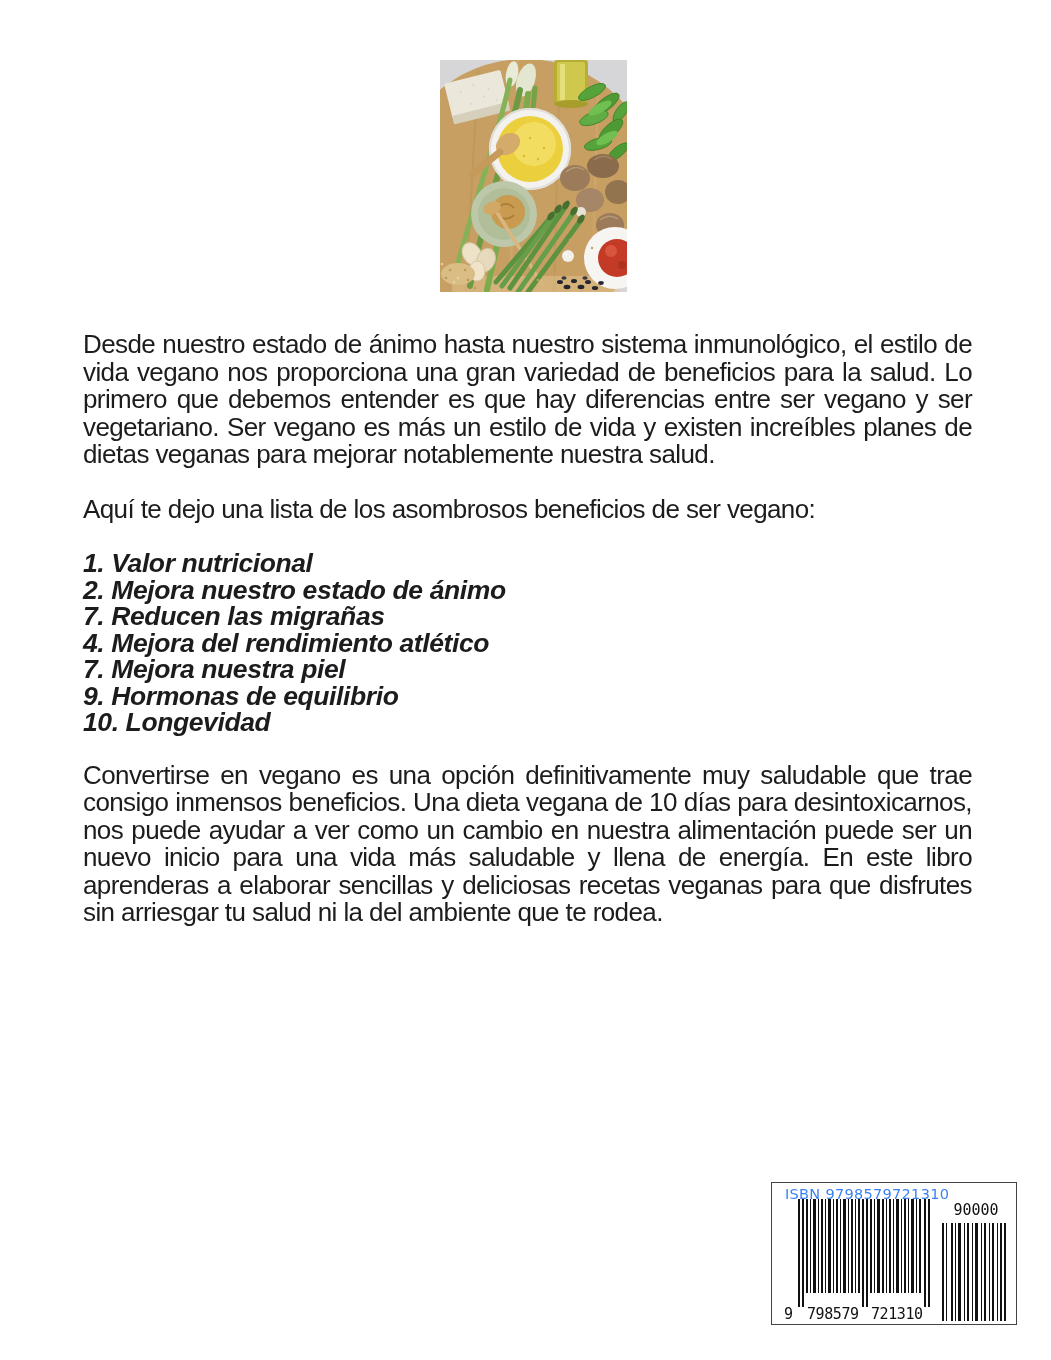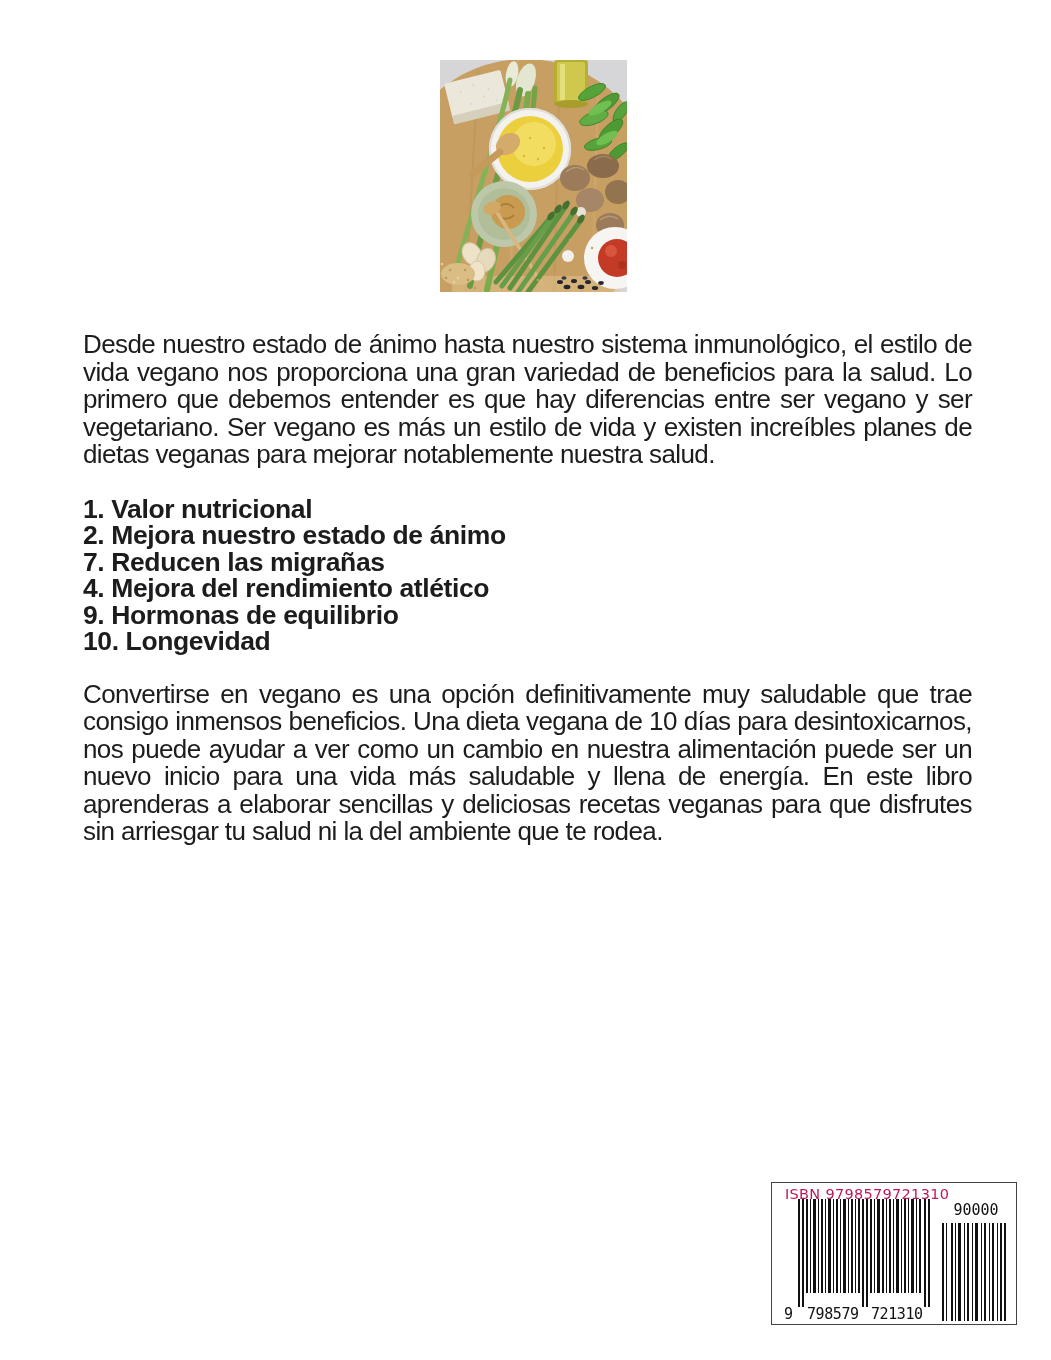--- a/index.html
+++ b/index.html
@@ -38,20 +38,21 @@
     margin: 27px 0 0 0;
     font-size: 26px;
     line-height: 27.5px;
     letter-spacing: -0.6px;
   }
   ul.benefits {
     margin: 27px 0 0 0;
     padding: 0;
     list-style: none;
     font-weight: bold;
+    font-style: italic;
     font-size: 26.5px;
     line-height: 26.5px;
     letter-spacing: -0.4px;
   }
   p.closing { margin-top: 26px; }
   .barcode-box {
     position: absolute;
     left: 771px;
     top: 1182px;
     width: 246px;
@@ -59,21 +60,21 @@
     background: #ffffff;
     border: 1px solid #444444;
     box-sizing: border-box;
   }
   .isbn-label {
     position: absolute;
     left: 13px;
     top: 3px;
     font-size: 14.5px;
     letter-spacing: 0.3px;
-    color: #be185d;
+    color: #3b82f6;
     font-family: "DejaVu Sans", sans-serif;
   }
   .barcode-main { position: absolute; left: 10px; top: 16px; }
   .barcode-supp { position: absolute; left: 170px; top: 16px; }
   .bc-digit-text {
     font-family: "DejaVu Sans Mono", monospace;
     font-size: 15px;
     fill: #111;
   }
   .bc-bar { fill: #111; }
@@ -231,25 +232,27 @@
         <circle cx="98" cy="220" r="1.3"></circle>
           <circle cx="118" cy="198" r="1.1"></circle>
         <circle cx="130" cy="180" r="1.2"></circle>
           <circle cx="152" cy="188" r="1.2"></circle>
       </g>
     </svg>
   </div>
 
   <div class="text-col">
     <p class="body-par">Desde nuestro estado de ánimo hasta nuestro sistema inmunológico, el estilo de vida vegano nos proporciona una gran variedad de beneficios para la salud. Lo primero que debemos entender es que hay diferencias entre ser vegano y ser vegetariano. Ser vegano es más un estilo de vida y existen increíbles planes de dietas veganas para mejorar notablemente nuestra salud.</p>
+    <p class="list-intro">Aquí te dejo una lista de los asombrosos beneficios de ser vegano:</p>
     <ul class="benefits">
       <li>1. Valor nutricional</li>
       <li>2. Mejora nuestro estado de ánimo</li>
       <li>7. Reducen las migrañas</li>
       <li>4. Mejora del rendimiento atlético</li>
+      <li>7. Mejora nuestra piel</li>
       <li>9. Hormonas de equilibrio</li>
       <li>10. Longevidad</li>
     </ul>
     <p class="body-par closing">Convertirse en vegano es una opción definitivamente muy saludable que trae consigo inmensos beneficios. Una dieta vegana de 10 días para desintoxicarnos, nos puede ayudar a ver como un cambio en nuestra alimentación puede ser un nuevo inicio para una vida más saludable y llena de energía. En este libro aprenderas a elaborar sencillas y deliciosas recetas veganas para que disfrutes sin arriesgar tu salud ni la del ambiente que te rodea.</p>
   </div>
 
   <div class="barcode-box">
     <div class="isbn-label">ISBN 9798579721310</div>
 
     <svg class="barcode-main" width="150" height="124">

